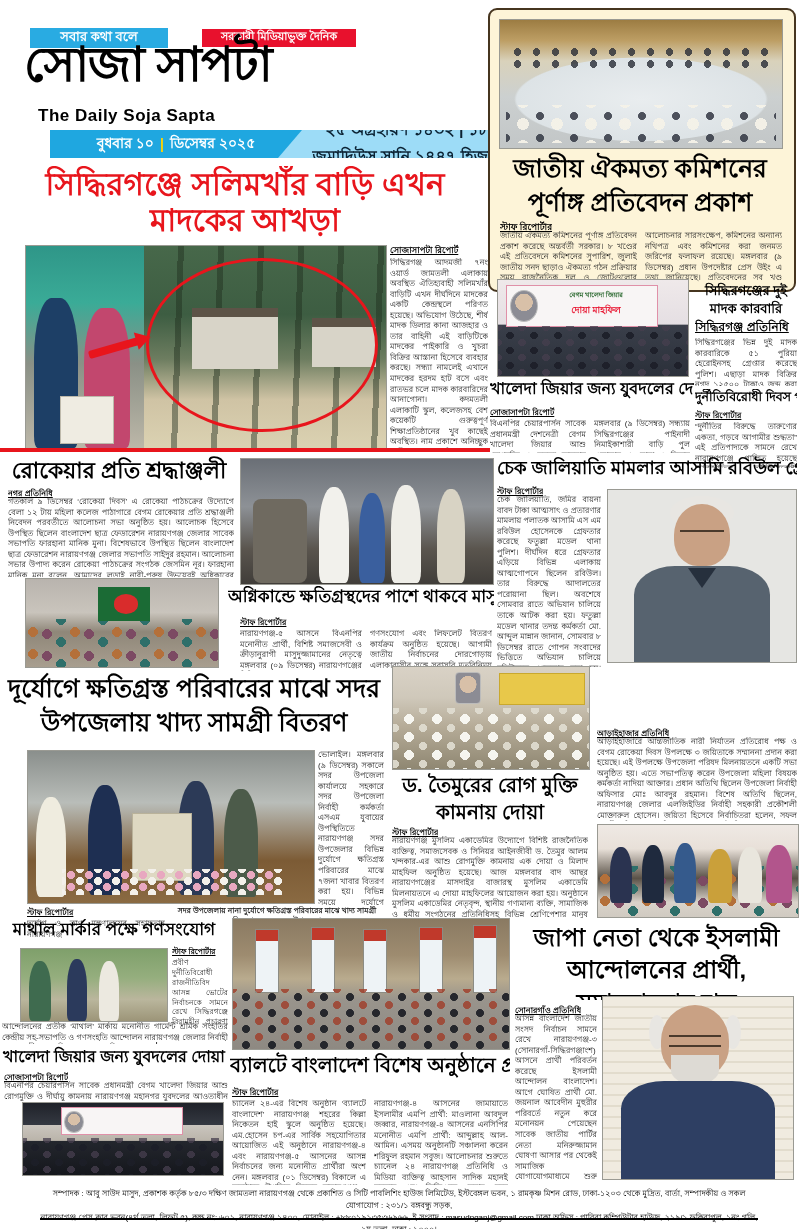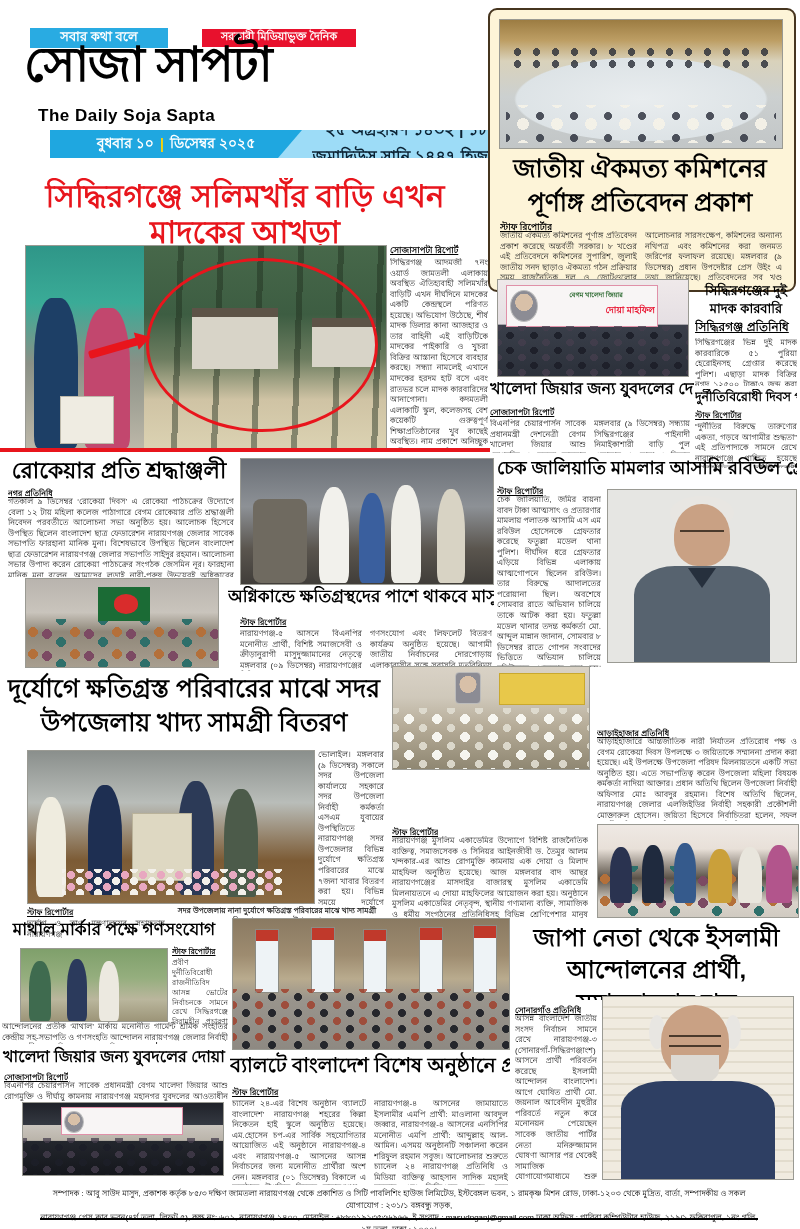--- a/index.html
+++ b/index.html
@@ -126,21 +126,21 @@
   <div class="cream-box" style="left:488px;top:8px;width:304px;height:280px;">
     <div class="ph ph-meeting" style="left:9px;top:9px;width:282px;height:128px;"></div>
     <div class="abs hl" style="left:6px;top:142px;width:288px;height:66px;font-size:25px;">জাতীয় ঐকমত্য কমিশনের পূর্ণাঙ্গ প্রতিবেদন প্রকাশ</div>
     <div class="abs byline" style="left:10px;top:210px;">স্টাফ রিপোর্টার</div>
     <div class="abs cols" style="left:10px;top:221px;width:282px;height:52px;">
       <div class="body-t">জাতীয় ঐকমত্য কমিশনের পূর্ণাঙ্গ প্রতিবেদন প্রকাশ করেছে অন্তর্বর্তী সরকার। ৮ খণ্ডের এই প্রতিবেদনে কমিশনের সুপারিশ, জুলাই জাতীয় সনদ ছাড়াও ঐকমত্য গঠন প্রক্রিয়ার সময় রাজনৈতিক দল ও জোটগুলোর দেওয়া মতামত, দল ও জোটগুলোর সঙ্গে</div>
       <div class="body-t"><span>আলোচনার সারসংক্ষেপ, কমিশনের অন্যান্য নথিপত্র এবং কমিশনের করা জনমত জরিপের ফলাফল রয়েছে। মঙ্গলবার (৯ ডিসেম্বর) প্রধান উপদেষ্টার প্রেস উইং এ তথ্য জানিয়েছে। প্রতিবেদনের সব খণ্ড https://reform.gov.bd ঠিকানার ওয়েবপেজে দেওয়া</span> </div>
     </div>
   </div>
 
-  <div class="abs hl red" style="left:0px;top:178px;width:490px;height:74px;font-size:31px;line-height:1.15;display:flex;align-items:center;justify-content:center;">সিদ্ধিরগঞ্জে সলিমখাঁর বাড়ি এখন মাদকের আখড়া</div>
+  <div class="abs hl red" style="left:0px;top:166px;width:490px;height:74px;font-size:31px;line-height:1.15;display:flex;align-items:center;justify-content:center;">সিদ্ধিরগঞ্জে সলিমখাঁর বাড়ি এখন মাদকের আখড়া</div>
 
   <div class="ph" style="left:25px;top:245px;width:360px;height:202px;background:#777;">
     <div class="abs ph-main-left" style="left:0;top:0;width:118px;height:202px;">
       <div class="fig" style="left:8px;top:52px;width:44px;height:150px;background:#1d3f66;"></div>
       <div class="fig" style="left:58px;top:62px;width:46px;height:140px;background:#c2476e;"></div>
       <div class="abs" style="left:34px;top:150px;width:52px;height:46px;background:#efece2;border:1px solid #bdb9ab;"></div>
     </div>
     <div class="abs ph-main-right" style="left:118px;top:0;width:242px;height:202px;">
       <div class="house" style="left:48px;top:62px;width:86px;height:52px;"></div>
       <div class="house" style="left:168px;top:72px;width:64px;height:40px;"></div>
@@ -152,21 +152,21 @@
 
   <div class="abs" style="left:390px;top:244px;width:98px;height:204px;">
     <div class="byline" style="font-size:8.5px;">সোজাসাপটা রিপোর্ট</div>
     <div class="body-t" style="height:190px;"><span>সিদ্ধিরগঞ্জ আদমজী ৭নং ওয়ার্ড জামতলী এলাকায় অবস্থিত ঐতিহ্যবাহী সলিমখাঁর বাড়িটি এখন দীর্ঘদিনে মাদকের একটি কেন্দ্রস্থলে পরিণত হয়েছে। অভিযোগ উঠেছে, শীর্ষ মাদক ডিলার কানা আজহার ও তার বাহিনী এই বাড়িটিকে মাদকের পাইকারি ও খুচরা বিক্রির আস্তানা হিসেবে ব্যবহার করছে। সন্ধ্যা নামলেই এখানে মাদকের হরদম হাট বসে এবং রাতভর চলে মাদক কারবারিদের আনাগোনা। কদমতলী এলাকাটি স্কুল, কলেজসহ বেশ কয়েকটি গুরুত্বপূর্ণ শিক্ষাপ্রতিষ্ঠানের খুব কাছেই অবস্থিত। নাম প্রকাশে অনিচ্ছুক স্থানীয় এক বাসিন্দা ক্ষোভ প্রকাশ করে বলেন, প্রকাশ্যে মাদক বিক্রির কারণে এলাকার স্কুল-কলেজ পড়ুয়া ছাত্রছাত্রীরা মাদকের দিকে ঝুঁকছে। জানা যায়, চিহ্নিত মাদক ডিলার কানা আজহার এবং তার বাহিনীর সদস্য জলিল, আদুল ছেলে আলাউদ্দিন, বুড়ো ছেলে সুমন, বাবু ও লহনার আত্মীয়রা সরাসরি মাদক সেবন ও বিক্রির সাথে জড়িত। আটকের পরে</span> </div>
   </div>
 
   <div class="ph ph-dua dots-dark" style="left:497px;top:279px;width:190px;height:96px;">
     <div class="banner-strip" style="left:8px;top:5px;width:150px;height:40px;">
       <div class="portrait-chip" style="left:3px;top:4px;width:26px;height:30px;"></div>
       <div class="b1" style="margin:4px 2px 0 30px;">বেগম খালেদা জিয়ার</div>
-      <div class="b2" style="margin:2px 2px 0 30px;text-align:right;">দোয়া মাহফিল</div>
+      <div class="b2" style="margin:2px 2px 0 30px;">দোয়া মাহফিল</div>
     </div>
   </div>
   <div class="abs hl" style="left:490px;top:378px;width:204px;height:26px;font-size:16px;white-space:nowrap;">খালেদা জিয়ার জন্য যুবদলের দোয়া</div>
   <div class="abs" style="left:490px;top:406px;width:200px;height:44px;">
     <div class="byline" style="font-size:8px;">সোজাসাপটা রিপোর্ট</div>
     <div class="cols" style="height:34px;">
       <div class="body-t">বিএনপির চেয়ারপার্সন সাবেক প্রধানমন্ত্রী দেশনেত্রী বেগম খালেদা জিয়ার আশু রোগমুক্তি ও সুস্থতা কামনায় সিদ্ধিরগঞ্জের ১নং ওয়ার্ড যুবদলের উদ্যোগে দোয়া মাহফিল অনুষ্ঠিত হয়েছে।</div>
       <div class="body-t"><span>মঙ্গলবার (৯ ডিসেম্বর) সন্ধ্যায় সিদ্ধিরগঞ্জের পাইনাদী নিমাইকাশারী বাড়ি পুল এলাকায় এ দোয়া ও মিলাদ মাহফিল অনুষ্ঠিত হয়। এসময় বিএনপির প্রতিষ্ঠাতা শহীদ রাষ্ট্রপতি জিয়াউর রহমান ও আরাফাত রহমান কোকোর</span> </div>
     </div>
   </div>
@@ -229,20 +229,21 @@
   <div class="abs" style="left:27px;top:906px;width:138px;height:24px;">
     <div class="byline" style="font-size:8px;">স্টাফ রিপোর্টার</div>
     <div class="body-t">দুর্যোগ ও ত্রাণ মন্ত্রণালয়ের সহায়তায় নারায়ণগঞ্জ</div>
   </div>
   <div class="abs caption" style="left:170px;top:906px;width:214px;height:24px;">সদর উপজেলায় নানা দুর্যোগে ক্ষতিগ্রস্ত পরিবারের মাঝে খাদ্য সামগ্রী বিতরণ করেছে সদর উপজেলা</div>
 
   <div class="ph ph-taimur dots-white" style="left:392px;top:666px;width:196px;height:102px;">
     <div class="yellowbanner" style="right:4px;top:6px;width:84px;height:30px;"></div>
     <div class="portrait-chip" style="left:62px;top:5px;width:24px;height:30px;border-radius:4px;"></div>
   </div>
+  <div class="abs hl" style="left:390px;top:772px;width:200px;height:52px;font-size:20px;">ড. তৈমুরের রোগ মুক্তি কামনায় দোয়া</div>
   <div class="abs byline" style="left:392px;top:826px;font-size:8px;">স্টাফ রিপোর্টার</div>
   <div class="abs body-t" style="left:392px;top:836px;width:196px;height:82px;"><span>নারায়ণগঞ্জ মুসলিম একাডেমির উদ্যোগে বিশিষ্ট রাজনৈতিক ব্যক্তিত্ব, সমাজসেবক ও সিনিয়র আইনজীবী ড. তৈমুর আলম খন্দকার-এর আশু রোগমুক্তি কামনায় এক দোয়া ও মিলাদ মাহফিল অনুষ্ঠিত হয়েছে। আজ মঙ্গলবার বাদ আছর নারায়ণগঞ্জের মাসদাইর বাজারস্থ মুসলিম একাডেমি মিলনায়তনে এ দোয়া মাহফিলের আয়োজন করা হয়। অনুষ্ঠানে মুসলিম একাডেমির নেতৃবৃন্দ, স্থানীয় গণ্যমান্য ব্যক্তি, সামাজিক ও ধর্মীয় সংগঠনের প্রতিনিধিসহ বিভিন্ন শ্রেণিপেশার মানুষ অংশগ্রহণ করেন। মাহফিলে পবিত্র কোরআন তেলাওয়াত, দোয়া ও মিলাদ পাঠ অনুষ্ঠিত হয়। অংশগ্রহণকারীরা ড. তৈমুর আলম খন্দকারের দ্রুত সুস্থতা কামনা করে সর্বশক্তিমান আল্লাহর নিকট বিশেষ মোনাজাত করেন। আয়োজকরা জানান, সমাজ ও দেশের কল্যাণে তার দীর্ঘজীবন</span> </div>
 
   <div class="abs byline" style="left:597px;top:727px;font-size:8px;">আড়াইহাজার প্রতিনিধি</div>
   <div class="abs body-t" style="left:597px;top:737px;width:200px;height:84px;">আড়াইহাজারে আন্তর্জাতিক নারী নির্যাতন প্রতিরোধ পক্ষ ও বেগম রোকেয়া দিবস উপলক্ষে ৩ জয়িতাকে সম্মাননা প্রদান করা হয়েছে। এই উপলক্ষে উপজেলা পরিষদ মিলনায়তনে একটি সভা অনুষ্ঠিত হয়। এতে সভাপতিত্ব করেন উপজেলা মহিলা বিষয়ক কর্মকর্তা নাদিয়া আক্তার। প্রধান অতিথি ছিলেন উপজেলা নির্বাহী অফিসার মোঃ আবদুর রহমান। বিশেষ অতিথি ছিলেন, নারায়ণগঞ্জ জেলার এলজিইডির নির্বাহী সহকারী প্রকৌশলী মোক্তারুল হোসেন। জয়িতা হিসেবে নির্বাচিতরা হলেন, সফল জননী হিসেবে সাফিয়া বেগম, অর্থনৈতিকভাবে সফলতা অর্জনকারী নারী হিসেবে মনিরা বেগম, শিক্ষা ও চাকুরী ক্ষেত্রে লুৎফর নাহার। অনুষ্ঠানে উপজেলা প্রকৌশলী সাইফুল ইসলাম, প্রেস ক্লাব সভাপতি মাসুম বিল্লাহসহ বিভিন্ন দপ্তরের কর্মকর্তাগণ উপস্থিত ছিলেন।</div>
   <div class="ph ph-joyita dots-color" style="left:597px;top:824px;width:200px;height:92px;">
     <div class="blob" style="left:12px;top:22px;width:22px;height:56px;background:#2a3350;"></div>
     <div class="blob" style="left:44px;top:20px;width:22px;height:58px;background:#1f2a3e;"></div>
     <div class="blob" style="left:76px;top:18px;width:22px;height:60px;background:#355a8c;"></div>
     <div class="blob" style="left:110px;top:24px;width:24px;height:54px;background:#caa03a;"></div>

